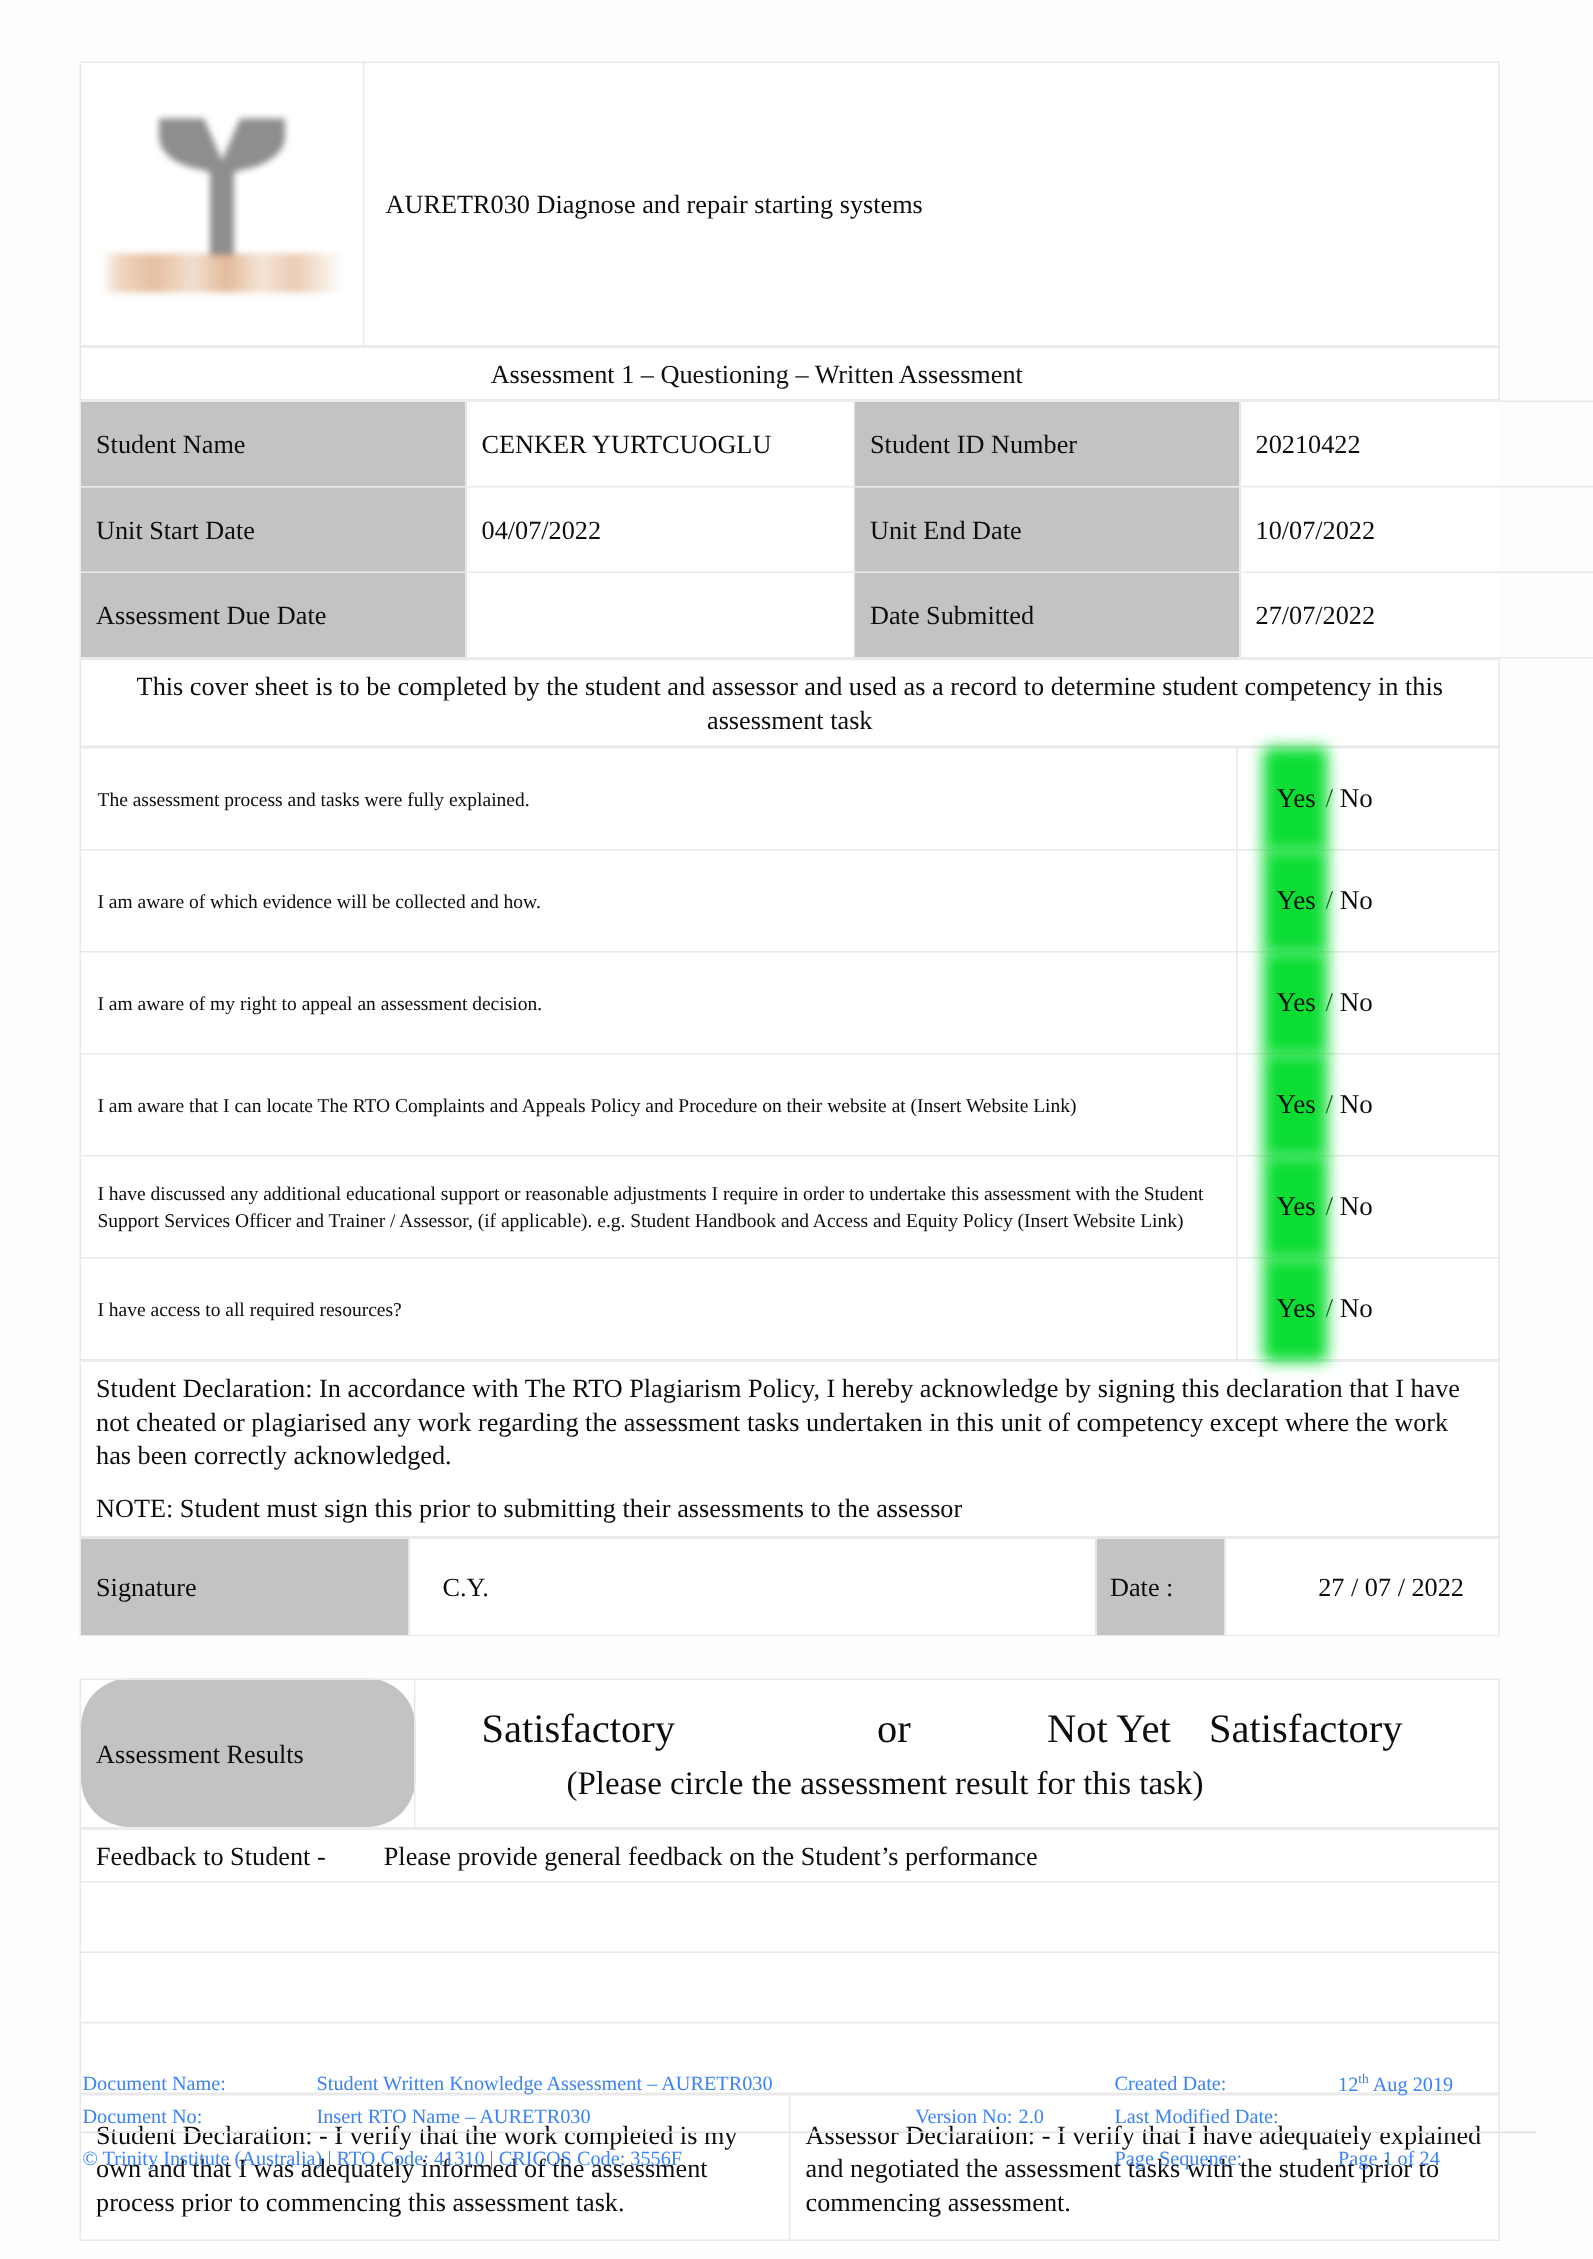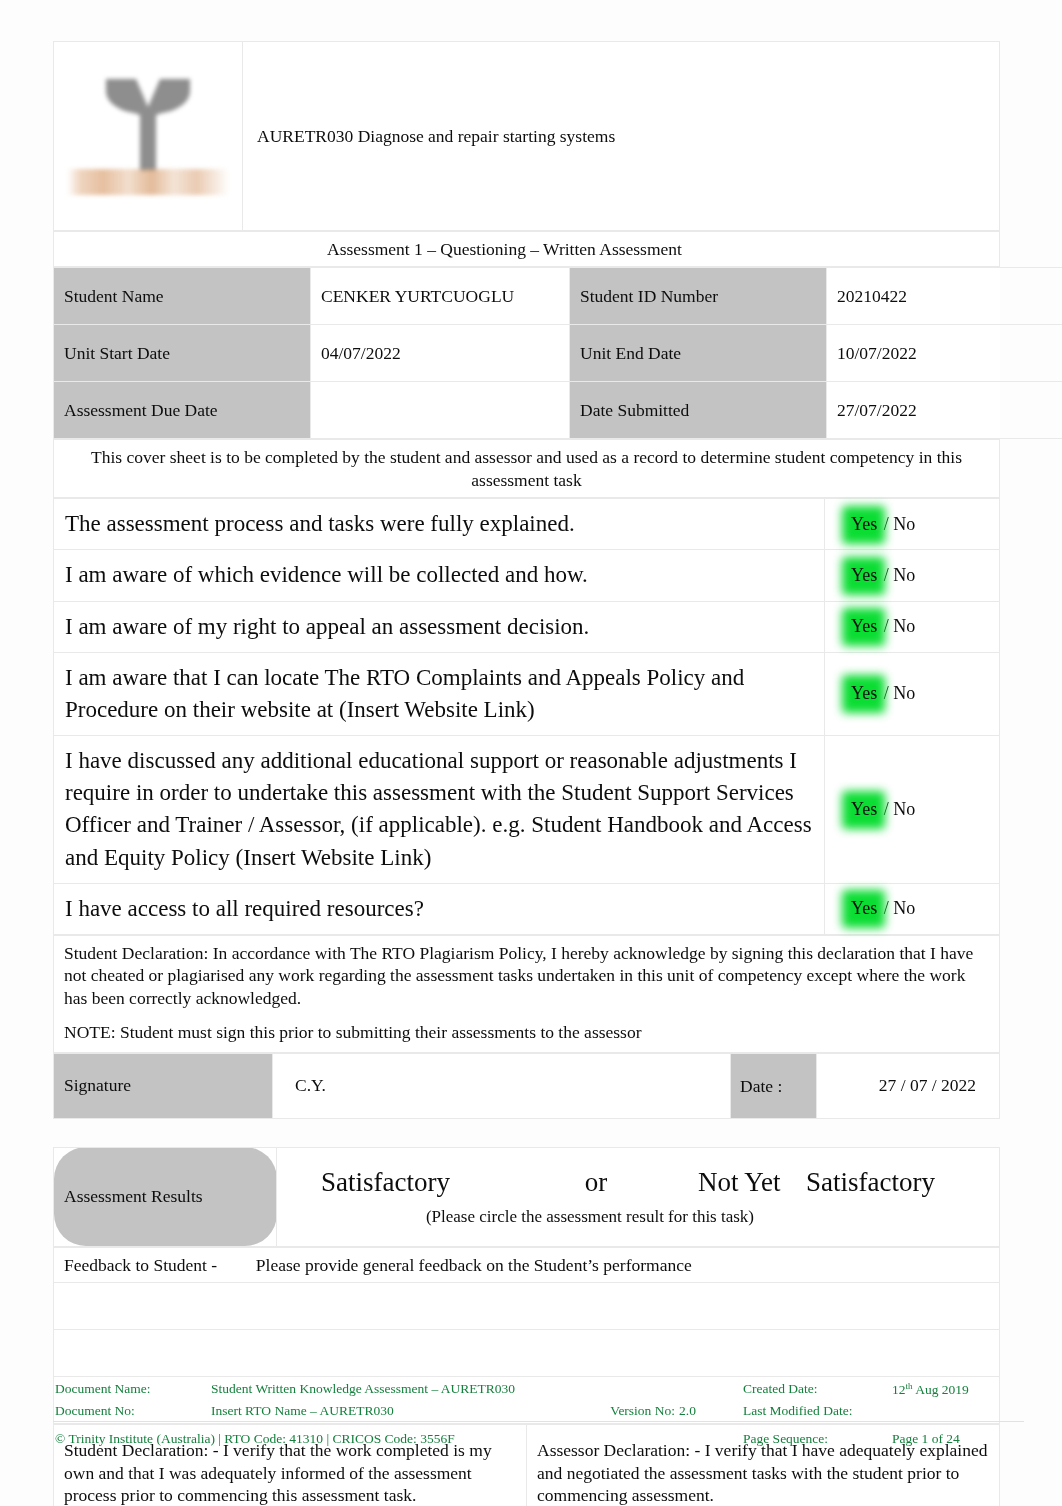--- a/index.html
+++ b/index.html
@@ -115,35 +115,35 @@
   
   .covernote td {
     text-align: center;
     font-size: 17.5px;
     padding: 10px 60px;
     line-height: 1.33;
   }
 
   
   .q td.qtext {
-    font-size: 23px;
+    font-size: 13px;
     line-height: 1.4;
     padding: 9px 10px 9px 11px;
   }
   .q td.qans {
     width: 140px;
     text-align: left;
     padding-left: 24px !important;
     font-size: 18px;
     white-space: nowrap;
   }
   .yes {
     position: relative;
     display: inline-block;
-    padding: 0 2px;
+    padding: 16px 2px;
     z-index: 1;
   }
   .yes::before {
     content: "";
     position: absolute;
     left: -7px;
     right: -6px;
     top: -7px;
     bottom: -8px;
     background: #0bdd33;
@@ -187,21 +187,21 @@
   .res-line1 {
     font-size: 27px;
     padding: 10px 0 0 0;
     white-space: nowrap;
   }
   .res-line1 .s1 { margin-left: 44px; }
   .res-line1 .s2 { margin-left: 128px; }
   .res-line1 .s3 { margin-left: 84px; }
   .res-line2 {
     text-align: center;
-    font-size: 17px;
+    font-size: 22px;
     padding: 6px 0 10px 0;
     transform: translateX(-48px);
   }
 
   .fb td { font-size: 17.5px; padding: 9px 11px; }
   .fb-blank td { height: 34px; }
 
   
   .bot td {
     font-size: 17.5px;
@@ -213,21 +213,21 @@
   }
 
   
   .footer {
     position: absolute;
     left: 53px;
     top: 1378px;
     width: 947px;
     font-size: 13.5px;
     line-height: 1.42;
-    color: #15803d;
+    color: #3b82f6;
   }
   table.ft {
     border-collapse: collapse;
     width: 947px;
     table-layout: fixed;
   }
   table.ft td {
     padding: 1px 2px;
     vertical-align: top;
     font-size: 13.5px;

